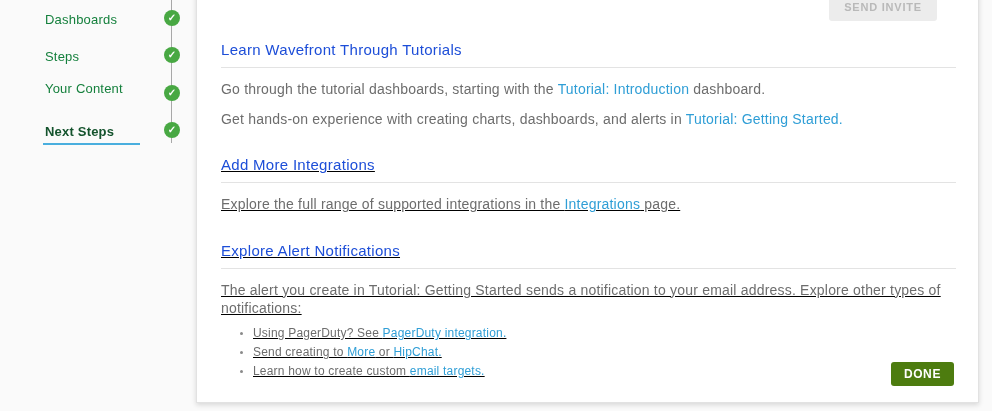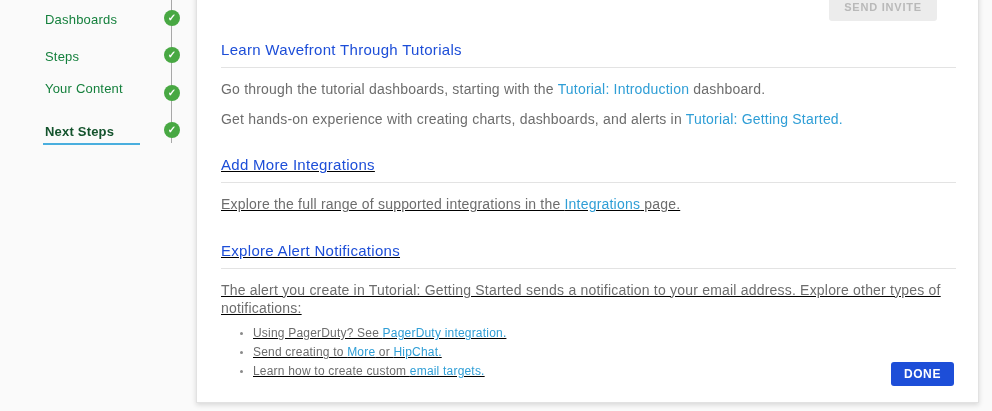--- a/index.html
+++ b/index.html
@@ -117,21 +117,21 @@
     letter-spacing: 0.2px;
     margin-bottom: 5px;
   }
   .section li::marker { color: #8a8a8a; font-size: 10px; }
 
   .done-btn {
     position: absolute;
     right: 24px; bottom: 16px;
     height: 24px;
     padding: 4px 13px;
-    background: #1d4ed8;
+    background: #4d7c0f;
     color: #ffffff;
     border: none;
     border-radius: 3px;
     font-family: "Liberation Sans", sans-serif;
     font-size: 12px;
     font-weight: bold;
     letter-spacing: 0.6px;
     cursor: pointer;
   }
 </style>

